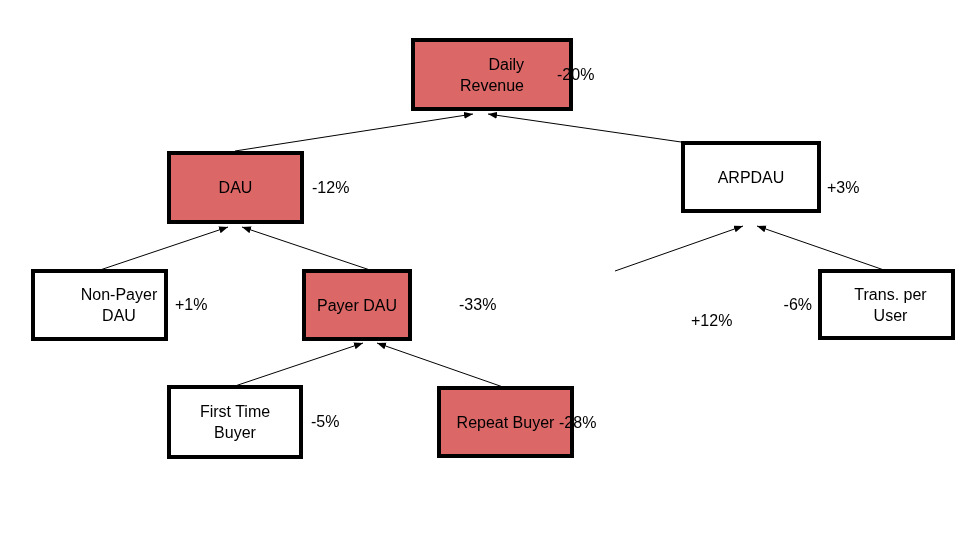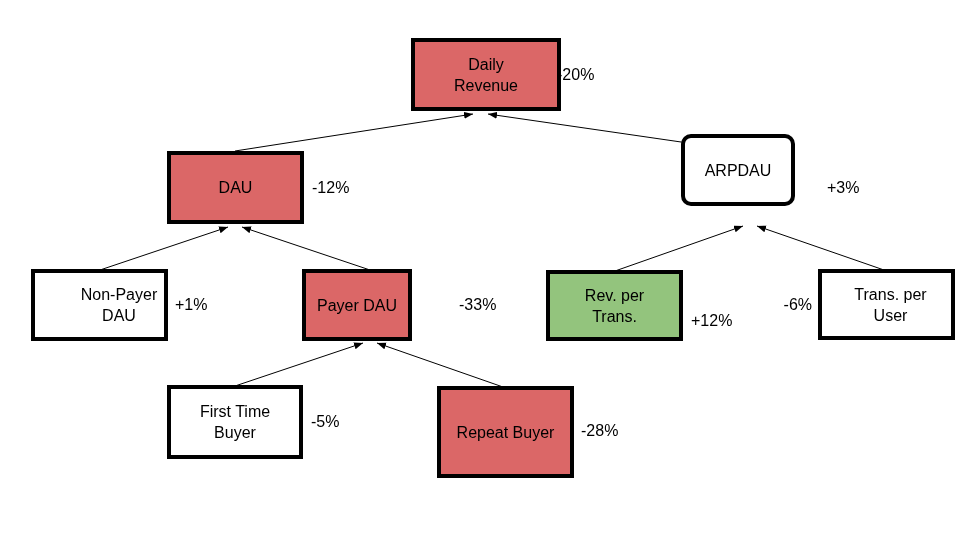--- a/index.html
+++ b/index.html
@@ -15,39 +15,39 @@
     z-index:2;
   }
   .node.negative{background:var(--negative,#db6767);}
   .node.positive{background:var(--positive,#93c47d);}
   .node.neutral{background:var(--neutral,#ffffff);}
   .pct{
     position:absolute;font-size:16px;line-height:22px;height:22px;
     white-space:nowrap;z-index:2;
   }
   
-  #n-daily-revenue{left:411px;top:38px;width:150px;height:73px;}
+  #n-daily-revenue{left:411px;top:38px;width:162px;height:73px;text-align:right;}
   #n-dau{left:167px;top:151px;width:137px;height:73px;}
-  #n-arpdau{left:681px;top:134px;width:114px;height:72px;border-radius:10px;}
+  #n-arpdau{left:681px;top:141px;width:140px;height:72px;}
   #n-non-payer-dau{left:31px;top:269px;width:137px;height:72px;padding-left:39px;}
   #n-payer-dau{left:302px;top:269px;width:110px;height:72px;}
   #n-rev-per-trans{left:546px;top:270px;width:137px;height:71px;}
   #n-trans-per-user{left:818px;top:269px;width:137px;height:71px;padding-left:8px;}
   #n-first-time-buyer{left:167px;top:385px;width:136px;height:74px;text-align:center;}
-  #n-repeat-buyer{left:437px;top:386px;width:137px;height:92px;}
+  #n-repeat-buyer{left:437px;top:386px;width:137px;height:72px;}
   
   #p-daily-revenue{left:557px;top:64px;}
   #p-dau{left:312px;top:177px;}
   #p-arpdau{left:827px;top:177px;}
   #p-non-payer-dau{left:175px;top:294px;}
   #p-payer-dau{left:447px;top:294px;margin-left:12px;}
   #p-rev-per-trans{left:691px;top:310px;}
   #p-trans-per-user{left:762px;top:294px;width:50px;text-align:right;}
   #p-first-time-buyer{left:311px;top:411px;}
-  #p-repeat-buyer{left:581px;top:412px;margin-top:8px;}
+  #p-repeat-buyer{left:559px;top:412px;}
 </style>
 </head>
 <body>
 
 <div class="stage">
 
   <svg class="connectors" width="960" height="540" viewBox="0 0 960 540" xmlns="http://www.w3.org/2000/svg">
     <defs>
       <marker id="arrow" markerUnits="userSpaceOnUse" markerWidth="10" markerHeight="8" refX="9" refY="3.5" orient="auto">
         <path d="M0,0 L9,3.5 L0,7 Z" fill="currentColor"></path>
@@ -83,24 +83,20 @@
     <span>Non-Payer
 DAU</span>
   </div>
   <span class="pct" id="p-non-payer-dau">+1%</span>
 
   <div class="node negative" id="n-payer-dau">
     <span>Payer DAU</span>
   </div>
   <span class="pct" id="p-payer-dau">-33%</span>
 
-  <div class="node positive" id="n-rev-per-trans">
-    <span>Rev. per
-Trans.</span>
-  </div>
   <span class="pct" id="p-rev-per-trans">+12%</span>
 
   <div class="node neutral" id="n-trans-per-user">
     <span>Trans. per
 User</span>
   </div>
   <span class="pct" id="p-trans-per-user">-6%</span>
 
   <div class="node neutral" id="n-first-time-buyer">
     <span>First Time

